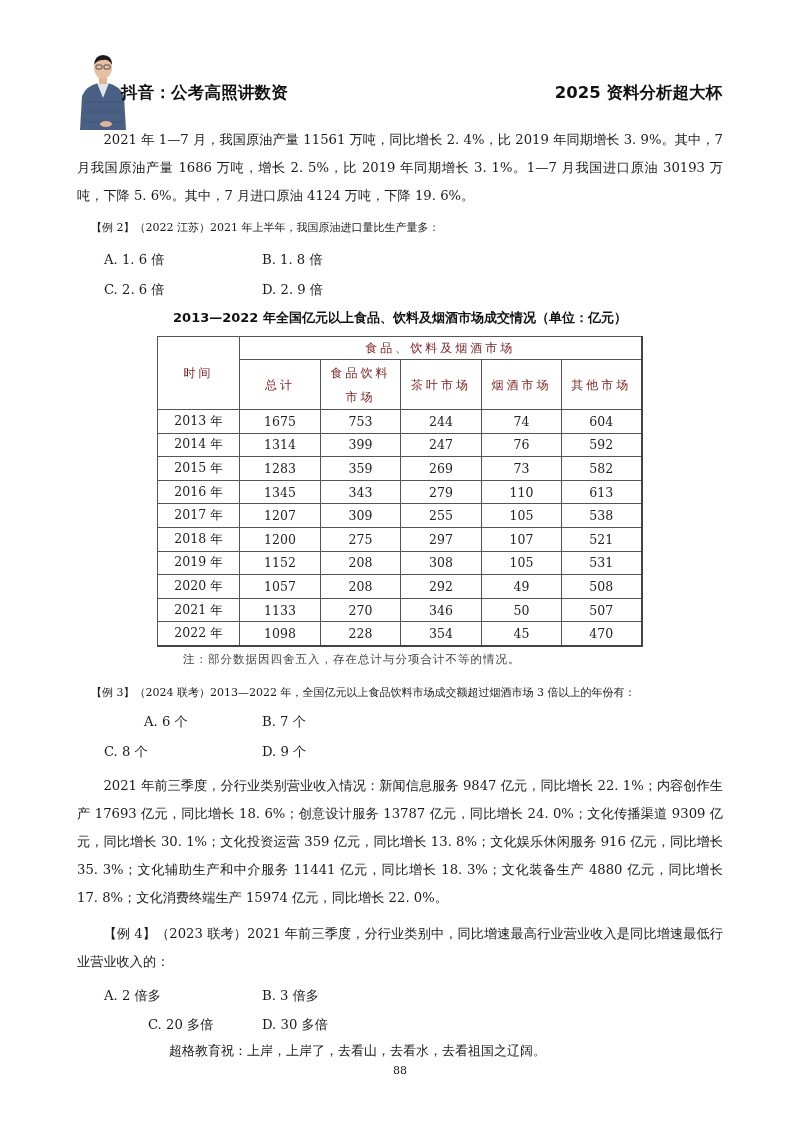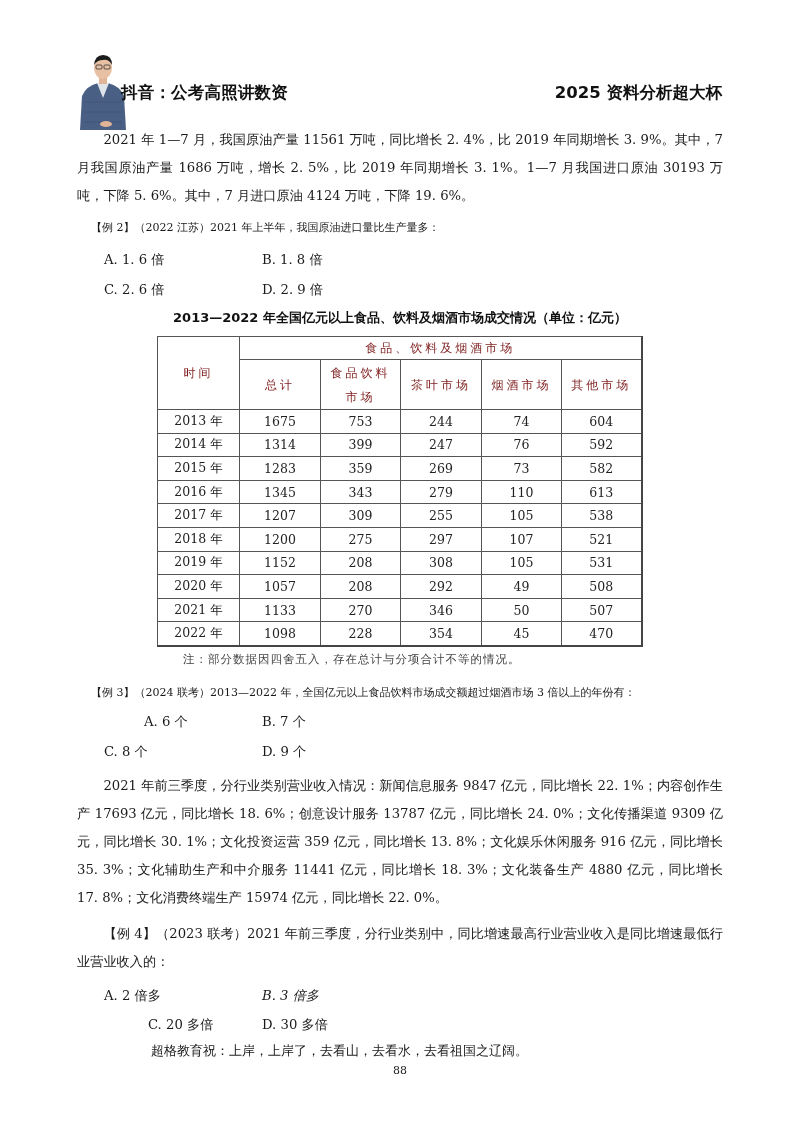--- a/index.html
+++ b/index.html
@@ -55,21 +55,21 @@
   table.data th { color: #7f1d1d; font-size: 12px; letter-spacing: 3px; }
   table.data tr.r-group th { height: 22px; }
   table.data tr.r-sub th { height: 49px; line-height: 24px; }
   table.data tbody td { height: 22.6px; }
   table.data { border-right: 2px solid #444; border-bottom: 2px solid #444; }
   .note {
     position: absolute; left: 183px; top: 652px; font-size: 11.5px; color: #444; letter-spacing: 1px;
   }
 
   .footer-text {
-    position: absolute; left: 0; width: 679px; top: 1042px; text-align: center; font-size: 13px;
+    position: absolute; left: 18px; width: 679px; top: 1042px; text-align: center; font-size: 13px;
   }
   .page-num {
     position: absolute; left: 0; width: 800px; top: 1064px; text-align: center; font-size: 11px;
   }
 </style>
 </head>
 <body>
 
 <div class="page">
 
@@ -220,19 +220,19 @@
   <div class="q" style="top:683px;">【例 3】（2024 联考）2013—2022 年，全国亿元以上食品饮料市场成交额超过烟酒市场 3 倍以上的年份有：</div>
   <div class="opt" style="left:104px; top:712px;margin-left:40px;">A. 6 个</div>
   <div class="opt" style="left:262px; top:712px;">B. 7 个</div>
   <div class="opt" style="left:104px; top:742px;">C. 8 个</div>
   <div class="opt" style="left:262px; top:742px;">D. 9 个</div>
 
   <div class="para indent" style="top:772px;">2021 年前三季度，分行业类别营业收入情况：新闻信息服务 9847 亿元，同比增长 22. 1%；内容创作生产 17693 亿元，同比增长 18. 6%；创意设计服务 13787 亿元，同比增长 24. 0%；文化传播渠道 9309 亿元，同比增长 30. 1%；文化投资运营 359 亿元，同比增长 13. 8%；文化娱乐休闲服务 916 亿元，同比增长 35. 3%；文化辅助生产和中介服务 11441 亿元，同比增长 18. 3%；文化装备生产 4880 亿元，同比增长 17. 8%；文化消费终端生产 15974 亿元，同比增长 22. 0%。</div>
 
   <div class="para indent" style="top:920px; left:77px; width:646px;">【例 4】（2023 联考）2021 年前三季度，分行业类别中，同比增速最高行业营业收入是同比增速最低行业营业收入的：</div>
   <div class="opt" style="left:104px; top:986px;">A. 2 倍多</div>
-  <div class="opt" style="left:262px; top:986px;font-style:italic;">B. 3 倍多</div>
+  <div class="opt" style="left:262px; top:986px;">B. 3 倍多</div>
   <div class="opt" style="left:104px; top:1015px;margin-left:44px;">C. 20 多倍</div>
   <div class="opt" style="left:262px; top:1015px;">D. 30 多倍</div>
 
   <div class="footer-text">超格教育祝：上岸，上岸了，去看山，去看水，去看祖国之辽阔。</div>
   <div class="page-num">88</div>
 </div>
 
 </body></html>

